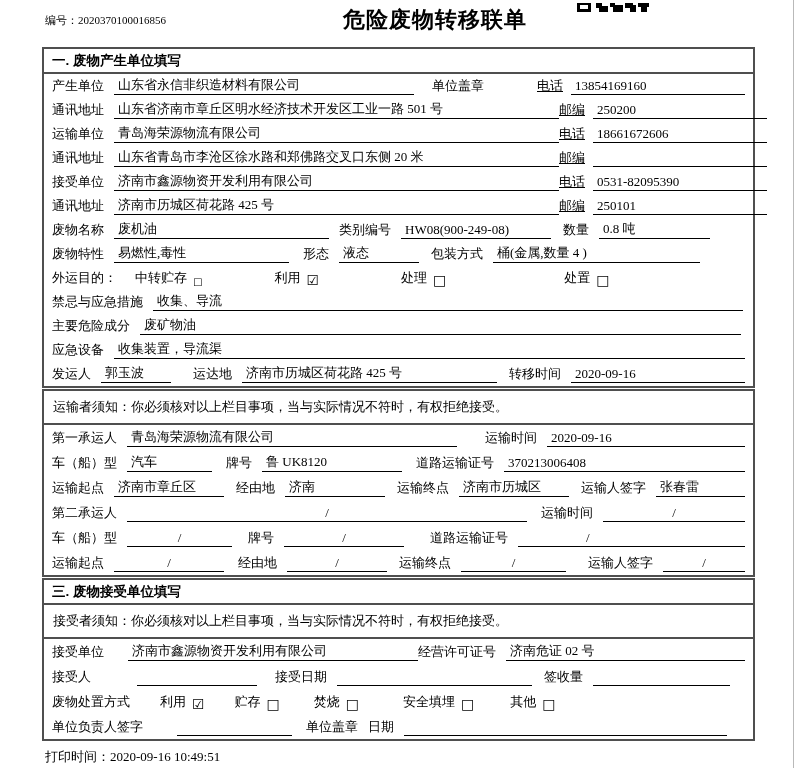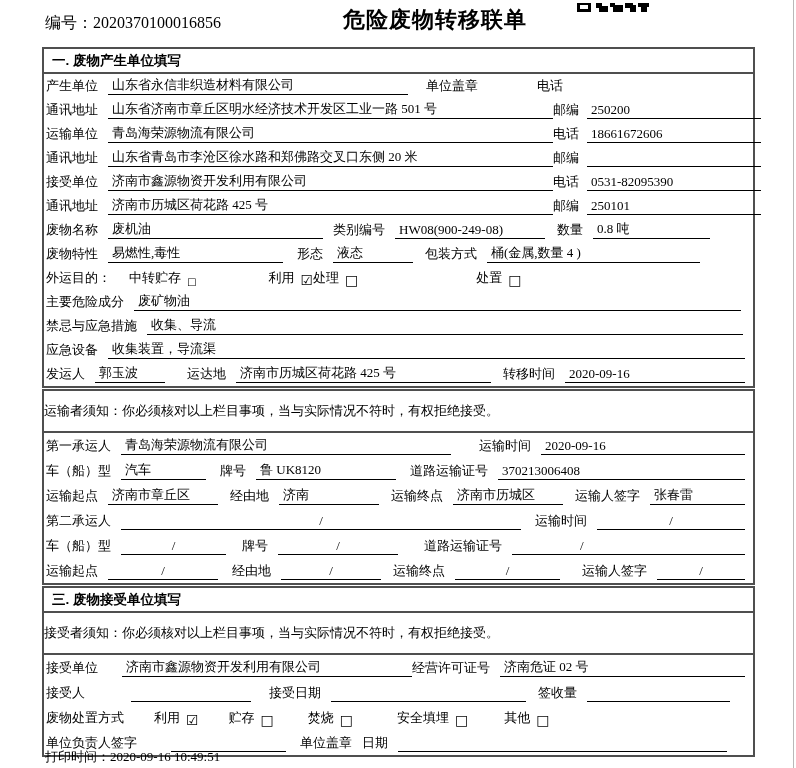--- a/index.html
+++ b/index.html
@@ -4,39 +4,39 @@
 <style>
   html,body{margin:0;padding:0;}
   body{
     width:796px;height:768px;position:relative;background:#fff;color:#000;
     font-family:"Liberation Serif","DejaVu Serif",serif;font-size:13px;
     overflow:hidden;
   }
   .page-edge{position:absolute;top:0;bottom:0;right:2px;width:1px;background:#b9b9b9;}
   
   .hdr{position:relative;height:45px;}
-  .serial{position:absolute;left:45px;top:13px;font-size:16px;white-space:nowrap;}
+  .serial{position:absolute;left:45px;top:13px;font-size:11px;white-space:nowrap;}
   .doc-title{position:absolute;left:0;right:0;top:5px;text-align:center;padding-left:74px;
     font-size:22px;font-weight:bold;letter-spacing:1px;font-family:"Liberation Sans","DejaVu Sans",sans-serif;}
   .qr{position:absolute;left:577px;top:0;}
   
   .doc{position:absolute;left:42px;top:47px;width:713px;}
   .section{border:2px solid #4f4f4f;background:#fff;}
   .section + .section{margin-top:1px;}
   .sec-title{font-weight:bold;font-size:13.5px;padding:3px 8px 2px 8px;border-bottom:2px solid #4f4f4f;
     font-family:"Liberation Sans","DejaVu Sans",sans-serif;}
-  .row{display:flex;align-items:flex-end;height:24px;padding:0 8px 3px 2px;box-sizing:border-box;}
+  .row{display:flex;align-items:flex-end;height:24px;padding:0 8px 3px 8px;box-sizing:border-box;}
   .row.tall{height:25px;}
-  .note-row{display:flex;align-items:center;height:42px;padding:0 0;border-bottom:2px solid #4f4f4f;box-sizing:border-box;}
+  .note-row{display:flex;align-items:center;height:34px;padding:0 9px;border-bottom:2px solid #4f4f4f;box-sizing:border-box;}
   .lbl{white-space:nowrap;margin-right:10px;flex:0 0 auto;}
   .val{border-bottom:1px solid #000;padding:0 4px;white-space:nowrap;min-height:16px;box-sizing:border-box;flex:0 0 auto;overflow:hidden;}
   .val.fill{flex:1 1 auto;}
   .slash{text-align:center;}
   .rgroup{margin-left:auto;display:flex;align-items:flex-end;width:208px;flex:0 0 auto;}
-  .rgroup .lbl{margin-right:8px;}
+  .rgroup .lbl{margin-right:8px;text-decoration:underline;}
   .box{font-family:"DejaVu Sans",sans-serif;font-size:14px;line-height:1;margin-left:6px;}
   .box.small{font-size:10px;}
   .opt{display:flex;align-items:flex-end;white-space:nowrap;}
   
   .w70{width:70px}.w80{width:80px}.w85{width:85px}.w100{width:100px}.w105{width:105px}
   .w110{width:110px}.w115{width:115px}.w120{width:120px}.w140{width:140px}.w150{width:150px}
   .w175{width:175px}.w195{width:195px}.w215{width:215px}.w255{width:255px}.w290{width:290px}
   .w300{width:300px}.w330{width:330px}.w445{width:445px}
   .mr15{margin-right:15px}.mr35{margin-right:35px}.mr45{margin-right:45px}.mr18{margin-right:18px}
   .footer{position:absolute;left:45px;top:748px;font-size:13px;white-space:nowrap;}
@@ -69,20 +69,21 @@
 
   <div class="section">
     <div class="sec-title">一. 废物产生单位填写</div>
 
     <div class="row">
       <span class="lbl">产生单位</span>
       <span class="val w300">山东省永信非织造材料有限公司</span>
       <span class="lbl" style="margin-left:18px">单位盖章</span>
       <span class="rgroup">
         <span class="lbl">电话</span>
+        <span class="val fill">13854169160</span>
       </span>
     </div>
 
     <div class="row">
       <span class="lbl">通讯地址</span>
       <span class="val w445">山东省济南市章丘区明水经济技术开发区工业一路 501 号</span>
       <span class="rgroup">
         <span class="lbl">邮编</span>
         <span class="val fill">250200</span>
       </span>
@@ -145,38 +146,38 @@
     <div class="row">
       <span class="lbl">外运目的：</span>
       <span class="opt" style="margin-left:8px">
         <span>中转贮存</span>
         <span class="box small">□</span>
       </span>
       <span class="opt" style="margin-left:72px">
         <span>利用</span>
         <span class="box">☑</span>
       </span>
-      <span class="opt" style="">
+      <span class="opt" style="margin-left:82px">
         <span>处理</span>
         <span class="box">□</span>
       </span>
       <span class="opt" style="margin-left:118px">
         <span>处置</span>
         <span class="box">□</span>
       </span>
     </div>
 
     <div class="row">
+      <span class="lbl">禁忌与应急措施</span>
+      <span class="val fill" style="margin-right:2px">收集、导流</span>
+    </div>
+
+    <div class="row">
       <span class="lbl">主要危险成分</span>
       <span class="val fill" style="margin-right:4px">废矿物油</span>
-    </div>
-
-    <div class="row">
-      <span class="lbl">禁忌与应急措施</span>
-      <span class="val fill" style="margin-right:2px">收集、导流</span>
     </div>
 
     <div class="row">
       <span class="lbl">应急设备</span>
       <span class="val fill">收集装置，导流渠</span>
     </div>
 
     <div class="row">
       <span class="lbl">发运人</span>
       <span class="val w70">郭玉波</span>

